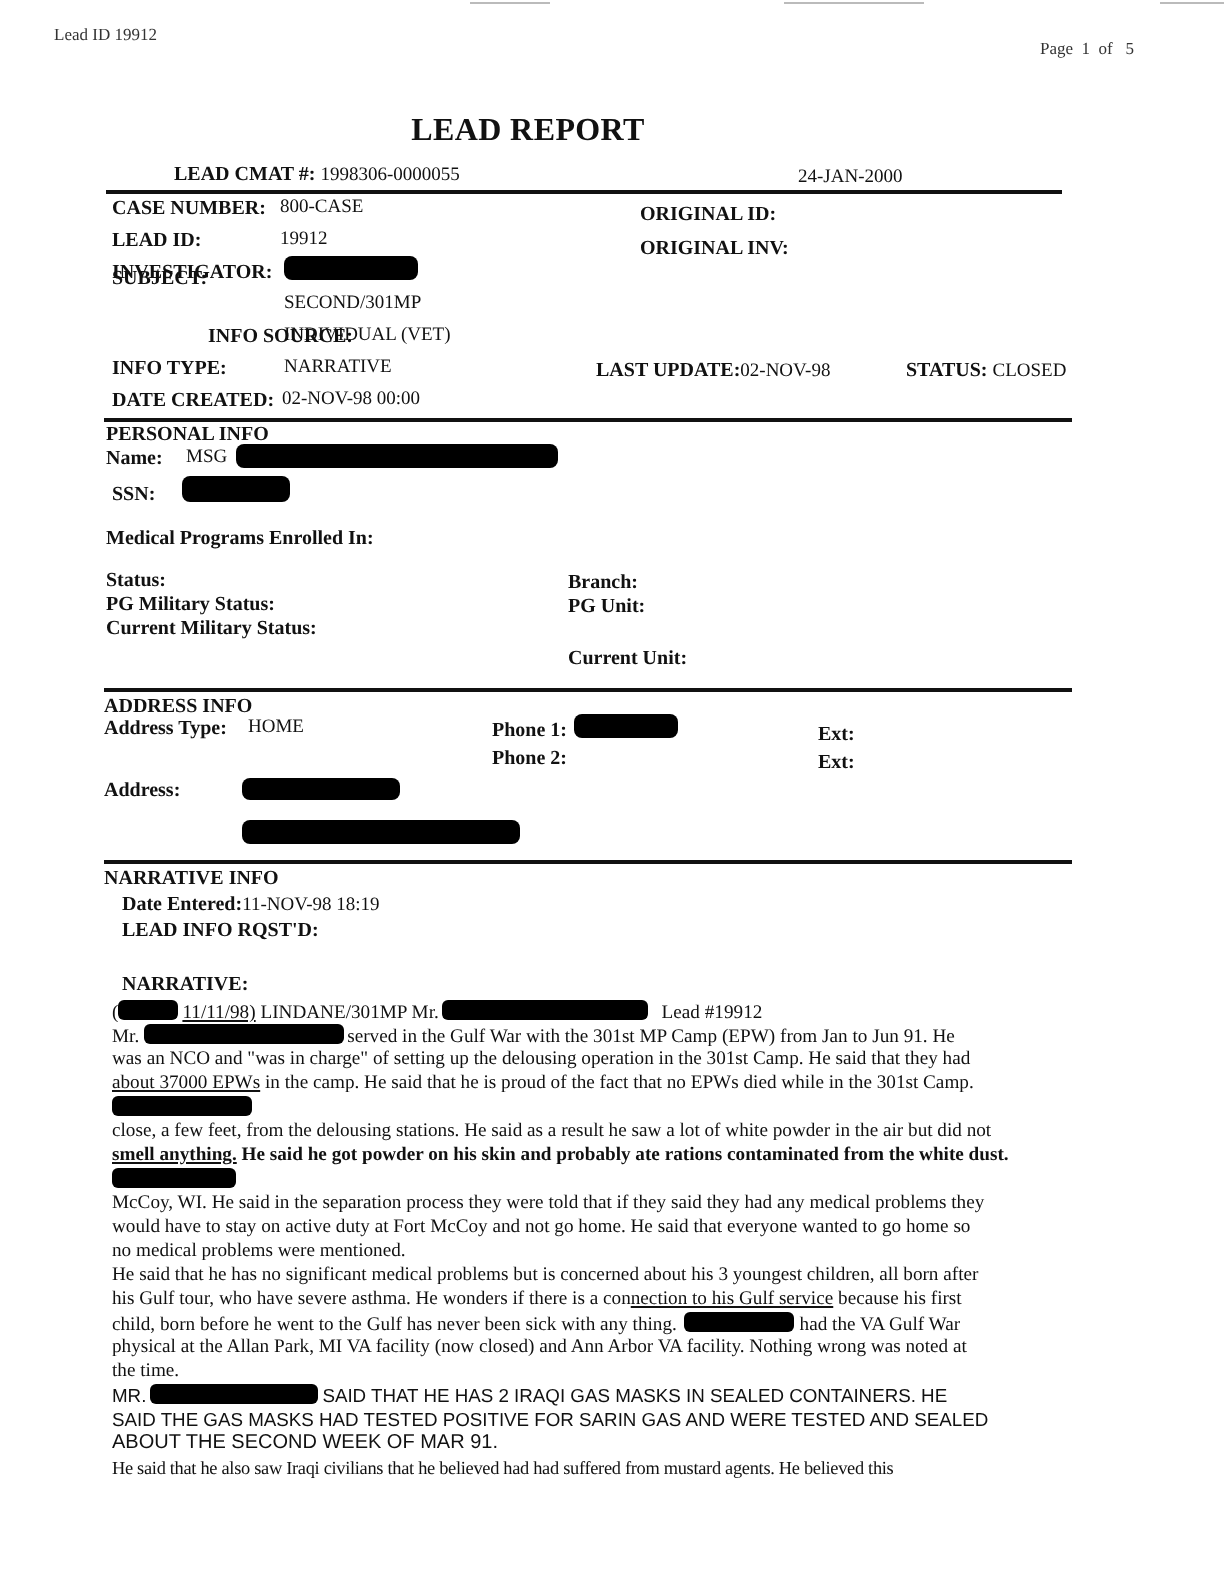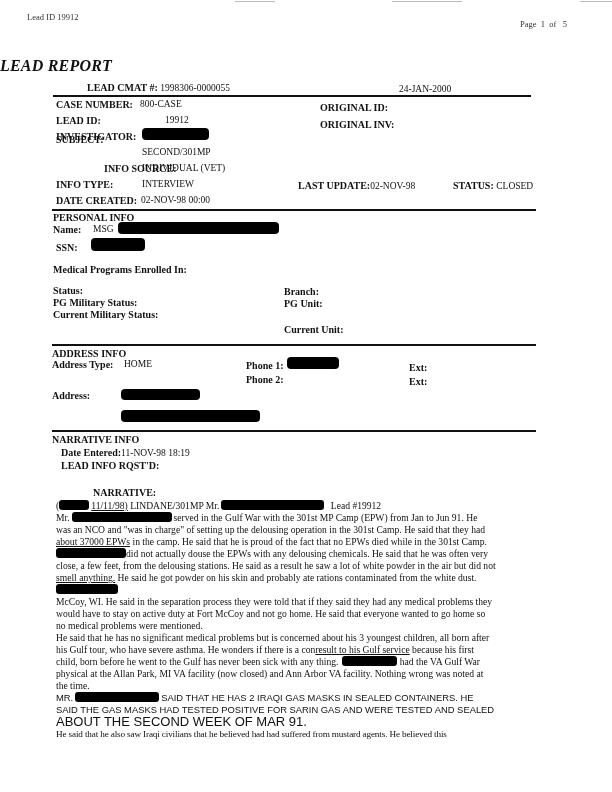--- a/index.html
+++ b/index.html
@@ -31,47 +31,47 @@
 <div class="topmarks" style="left:580px;width:32px;"></div>
 
 <div class="abs hdr" style="left:27px;top:12px;">Lead ID 19912</div>
 <div class="abs hdr" style="left:520px;top:19px;">
   <span>Page</span>&nbsp;
   <span>1</span>&nbsp;
   <span>of</span>&nbsp;&nbsp;
   <span>5</span>
 </div>
 
-<div class="abs title" style="left:0;width:528px;top:57px;white-space:nowrap;font-style:italic;">LEAD REPORT</div>
+<div class="abs title" style="left:0;width:528px;text-align:center;top:57px;white-space:nowrap;">LEAD REPORT</div>
 
 <div class="abs" style="left:87px;top:82px;font-size:10px;">
   <span class="b">LEAD CMAT #:</span>
   <span style="font-size:9.5px;">1998306-0000055</span>
 </div>
 <div class="abs val" style="left:399px;top:84px;">24-JAN-2000</div>
 
 <div class="rule" style="left:53px;top:95px;width:478px;"></div>
 
 <div class="abs lbl" style="left:56px;top:99px;">CASE NUMBER:</div>
 <div class="abs val" style="left:140px;top:99px;">800-CASE</div>
 
 <div class="abs lbl" style="left:56px;top:115px;">LEAD ID:</div>
-<div class="abs val" style="left:140px;top:115px;margin-left:25px;">19912</div>
+<div class="abs val" style="left:140px;top:115px;">19912</div>
 
 <div class="abs lbl" style="left:56px;top:131px;">INVESTIGATOR:</div>
 <div class="redact" style="left:142px;top:128px;width:67px;height:12px;"></div>
 
 <div class="abs lbl" style="left:56px;top:134px;">SUBJECT:</div>
 <div class="abs val" style="left:142px;top:147px;">SECOND/301MP</div>
 
 <div class="abs lbl" style="left:56px;top:163px;margin-left:48px;">INFO SOURCE:</div>
 <div class="abs val" style="left:142px;top:163px;">INDIVIDUAL (VET)</div>
 
 <div class="abs lbl" style="left:56px;top:179px;">INFO TYPE:</div>
-<div class="abs val" style="left:142px;top:179px;">INTERVIEW</div>
+<div class="abs val" style="left:142px;top:179px;">NARRATIVE</div>
 
 <div class="abs lbl" style="left:56px;top:195px;">DATE CREATED:</div>
 <div class="abs val" style="left:141px;top:195px;">02-NOV-98 00:00</div>
 
 <div class="abs lbl" style="left:320px;top:102px;">ORIGINAL ID:</div>
 <div class="abs lbl" style="left:320px;top:119px;">ORIGINAL INV:</div>
 
 <div class="abs" style="left:298px;top:180px;font-size:10px;">
   <span class="b">LAST UPDATE:</span><span class="val">02-NOV-98</span>
 </div>
@@ -117,52 +117,52 @@
 <div class="redact" style="left:121px;top:389px;width:79px;height:11px;"></div>
 <div class="redact" style="left:121px;top:410px;width:139px;height:12px;"></div>
 
 <div class="rule" style="left:52px;top:430px;width:484px;"></div>
 
 <div class="abs lbl" style="left:52px;top:434px;">NARRATIVE INFO</div>
 <div class="abs" style="left:61px;top:447px;font-size:10px;">
   <span class="b">Date Entered:</span><span class="val">11-NOV-98 18:19</span>
 </div>
 <div class="abs lbl" style="left:61px;top:460px;">LEAD INFO RQST'D:</div>
-<div class="abs lbl" style="left:61px;top:487px;margin-left:32px;">NARRATIVE:</div>
+<div class="abs lbl" style="left:61px;top:487px;">NARRATIVE:</div>
 
 <div class="narr" style="top:500px;">
   <span>(</span><span class="r" style="width:30px;"></span><span class="u" style="margin-left:2px;">11/11/98)</span><span> LINDANE/301MP  Mr.</span><span class="r" style="width:103px;margin-left:2px;"></span><span style="margin-left:4px;"> Lead #19912</span>
 </div>
 <div class="narr" style="top:512px;">
   <span> Mr.</span><span class="r" style="width:100px;margin-left:2px;"></span><span style="margin-left:2px;">served in the Gulf War with the 301st MP Camp (EPW) from Jan to Jun 91.  He</span>
 </div>
 <div class="narr" style="top:524px;">was an NCO and "was in charge" of setting up the delousing operation in the 301st  Camp.  He said that they had</div>
 <div class="narr" style="top:536px;text-align:center;">
   <span class="u">about 37000 EPWs</span><span> in the camp.  He said that he is proud of the fact that no EPWs died while in the 301st Camp.</span>
 </div>
 <div class="narr" style="top:548px;">
-  <span class="r" style="width:70px;"></span><span>did not actually douse the EPWs with any delousing chemicals.  He said that he was often very</span>
+  <span class="r" style="width:70px;"></span>
 </div>
 <div class="narr" style="top:560px;">close, a few feet, from the delousing stations.  He said as a result he saw a lot of white powder in the air but did not</div>
-<div class="narr" style="top:572px;">
+<div class="narr" style="top:572px;font-weight:bold;">
   <span class="u">smell anything.</span><span>  He said he got powder on his skin and probably ate rations contaminated from the white dust.</span>
 </div>
 <div class="narr" style="top:584px;">
   <span class="r" style="width:62px;"></span>
 </div>
 <div class="narr" style="top:596px;">McCoy, WI.  He said in the separation process they were told that if they said they had any medical problems they</div>
 <div class="narr" style="top:608px;">would have to stay on active duty at Fort McCoy and not go home.  He said that everyone wanted to go home so</div>
 <div class="narr" style="top:620px;">no medical problems were mentioned.</div>
 <div class="narr" style="top:632px;">  He said that he has no significant medical problems but is concerned about his 3 youngest children, all born after</div>
 <div class="narr" style="top:644px;">
-  <span>his Gulf tour, who have severe asthma.  He wonders if there is a con</span><span class="u">result to his Gulf service</span><span> because his first</span>
+  <span>his Gulf tour, who have severe asthma.  He wonders if there is a con</span><span class="u">nection to his Gulf service</span><span> because his first</span>
 </div>
 <div class="narr" style="top:656px;">
   <span>child, born before he went to the Gulf has never been sick with any thing.</span><span class="r" style="width:55px;margin-left:4px;"></span><span> had the VA Gulf War</span>
 </div>
 <div class="narr" style="top:668px;">physical at the Allan Park, MI VA facility (now closed) and Ann Arbor VA facility.  Nothing wrong was noted at</div>
 <div class="narr" style="top:680px;">the time.</div>
 <div class="narr" style="top:692px;font-family:'Liberation Sans','DejaVu Sans',sans-serif;font-size:9.4px;">
   <span>  MR.</span><span class="r" style="width:84px;margin-left:2px;"></span><span style="margin-left:2px;text-align:center;">SAID THAT HE HAS 2 IRAQI GAS MASKS IN SEALED CONTAINERS.  HE</span>
 </div>
 <div class="narr" style="top:704px;font-family:'Liberation Sans','DejaVu Sans',sans-serif;font-size:9.4px;">SAID THE GAS MASKS HAD TESTED POSITIVE FOR SARIN GAS AND WERE TESTED AND SEALED</div>
-<div class="narr" style="top:716px;font-family:'Liberation Sans','DejaVu Sans',sans-serif;font-size:13px;">ABOUT THE SECOND WEEK OF MAR 91.</div>
+<div class="narr" style="top:716px;font-family:'Liberation Sans','DejaVu Sans',sans-serif;font-size:10px;">ABOUT THE SECOND WEEK OF MAR 91.</div>
 <div class="narr" style="top:728px;font-size:9.2px;letter-spacing:-0.15px;">  He said that he also saw Iraqi civilians that he believed had had suffered from mustard agents.  He believed this</div>
 
 </body></html>

